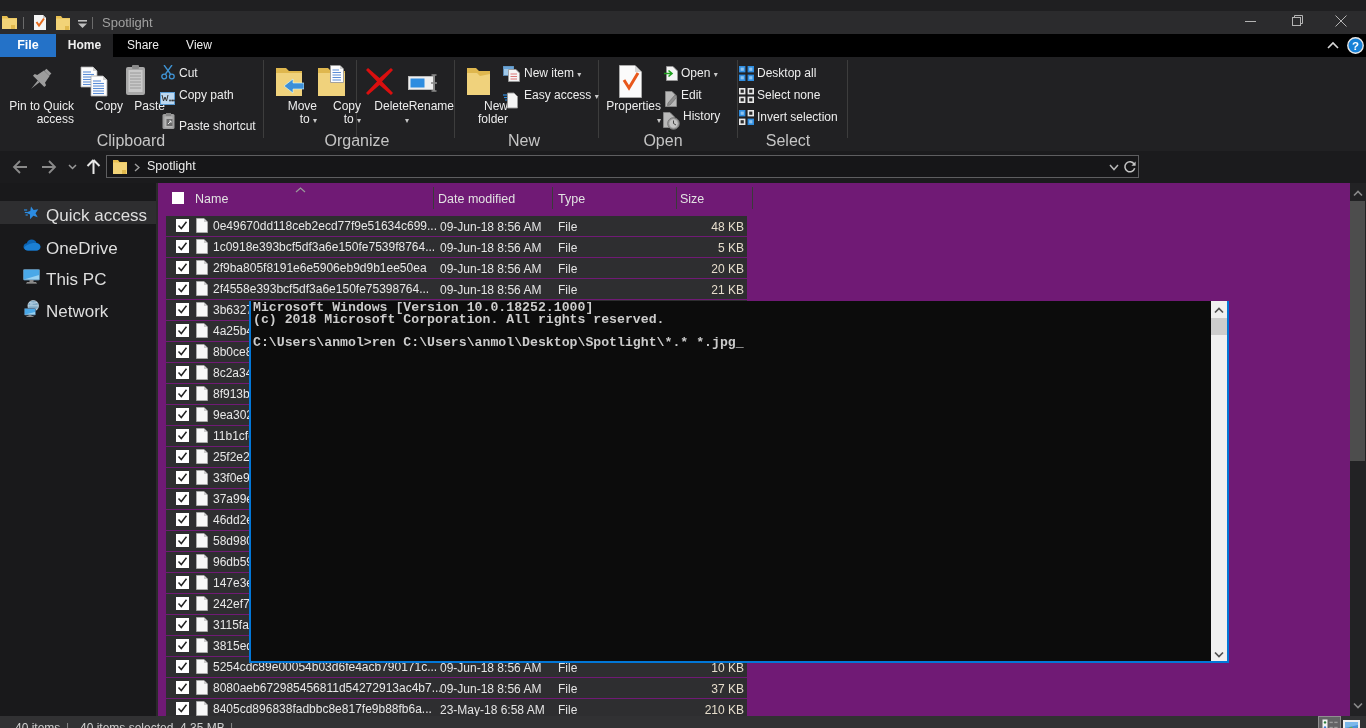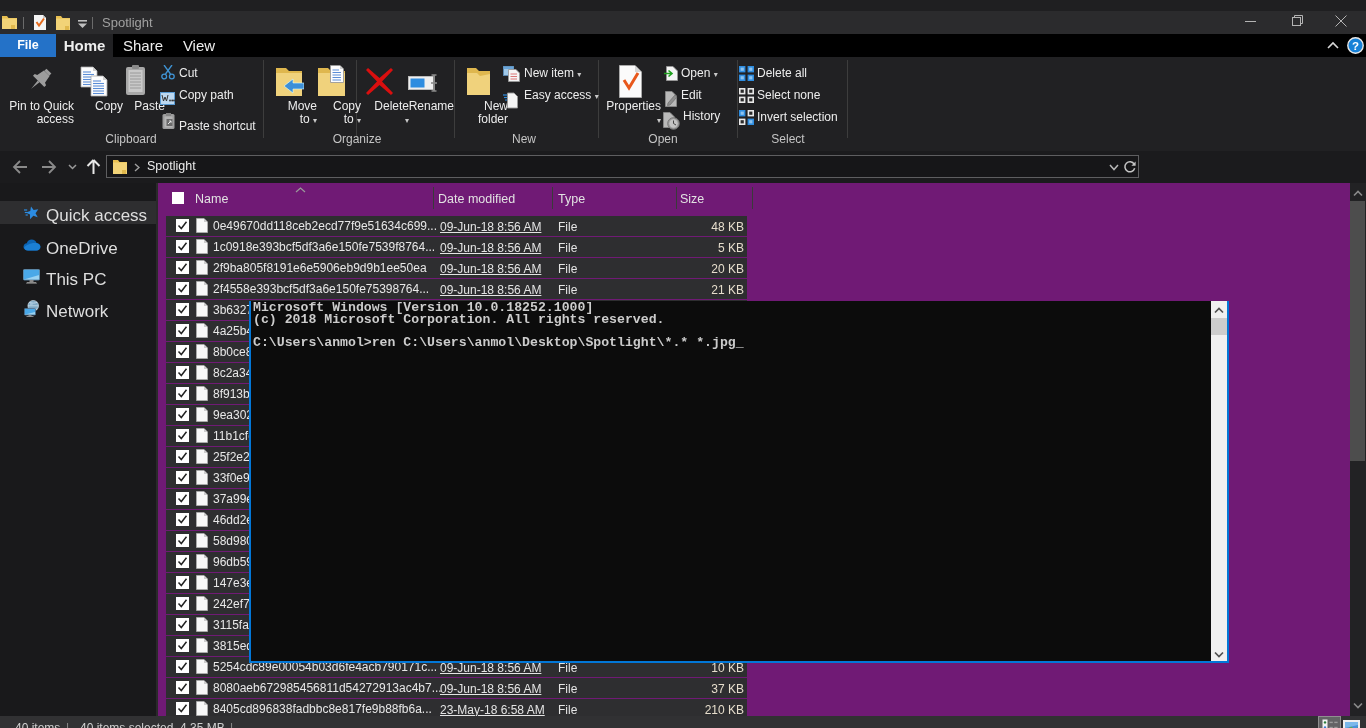--- a/index.html
+++ b/index.html
@@ -7,42 +7,42 @@
 body { font-family:"Liberation Sans", sans-serif; }
 .abs { position:absolute; }
 #page { position:relative; width:1366px; height:728px; background:#701a75;margin-top:11px; }
 
 #titlebar { left:0; top:0; width:1366px; height:23px; background:#2b2b2d; }
 .qsep { background:#6b6b6b; width:1px; }
 #wtitle { color:#a0a0a0; font-size:13px; }
 
 #tabrow { left:0; top:23px; width:1366px; height:23px; background:#000; }
 #filetab { left:0; top:0; width:56px; height:23px; background:#2472c8; color:#fff; font-size:12.5px; font-weight:bold; text-align:center; line-height:23px; }
-.tab { color:#eee; font-size:15px; line-height:23px; text-align:center; }
+.tab { color:#eee; font-size:12px; line-height:23px; text-align:center; }
 #hometab { background:#212123; }
 
 #ribbon { left:0; top:46px; width:1366px; height:94px; background:#212123; }
 .rsep { background:#3d3d3d; width:1px; top:3px; height:78px; }
-.rlabel { color:#c5c5c5; font-size:12px; top:75px; text-align:center; }
+.rlabel { color:#c5c5c5; font-size:16px; top:75px; text-align:center; }
 .rbig { color:#ededed; font-size:12px; text-align:right; line-height:13px; }
 .rsmall { color:#ededed; font-size:12px; }
 .dd { color:#c8c8c8; font-size:8px; }
 
 #addrrow { left:0; top:140px; width:1366px; height:32px; background:#1b1b1d; }
 #addrbox { left:106px; top:4px; width:1033px; height:23px; border:1px solid #5e5e60; background:#161618; }
 #searchbox { left:1152px; top:4px; width:201px; height:23px; border:1px solid #5e5e60; background:#161618; }
 
 #sidebar { left:0; top:172px; width:157px; height:533px; background:#19191b; }
 .sbitem { color:#dedede; font-size:17px; }
 
 .hdrtxt { color:#e2e2e2; font-size:12.5px; }
 .hsep { background:#3a3a3a; width:1px; top:176px; height:22px; }
 .row { left:166px; width:581px; height:20px; background:#2e2e30; }
 .rowname { color:#e8e8e8; font-size:12px; position:absolute; left:47px; top:3px; white-space:nowrap; }
-.rowdate { color:#e4e4e4; font-size:12px; position:absolute; left:274px; top:3.5px; white-space:nowrap;text-decoration:underline; }
+.rowdate { color:#e4e4e4; font-size:12px; position:absolute; left:274px; top:3.5px; white-space:nowrap; }
 .rowtype { color:#e4e4e4; font-size:12px; position:absolute; left:392px; top:3.5px; }
 .rowsize { color:#e6ddcc; font-size:12px; position:absolute; right:3px; top:3.5px; }
 .cbx { position:absolute; left:10px; top:3px; width:13px; height:13px; background:#fff; }
 .fico { position:absolute; left:30px; top:2px; }
 
 #statusbar { left:0; top:705px; width:1366px; height:23px; background:#313133; color:#d0d0d0; font-size:12px; }
 
 #cmd { left:249px; top:260px; width:980px; height:392px; }
 #cmdtitle { left:0; top:0; width:980px; height:30px; background:#0277d7; }
 #cmdbody { top:30px; background:#0c0c0c; border-left:2px solid #0277d7; border-right:2px solid #0277d7; border-bottom:2px solid #0277d7; left:0; width:980px; height:362px; }
@@ -297,21 +297,21 @@
           <rect x="0" y="8.6" width="6.4" height="6.4"></rect>
           <rect x="8.6" y="8.6" width="6.4" height="6.4"></rect>
         </g>
       <g fill="#8ec2ee">
           <rect x="1.6" y="1.6" width="3.2" height="3.2"></rect>
           <rect x="10.2" y="1.6" width="3.2" height="3.2"></rect>
           <rect x="1.6" y="10.2" width="3.2" height="3.2"></rect>
           <rect x="10.2" y="10.2" width="3.2" height="3.2"></rect>
         </g>
     </svg>
-    <div class="abs rsmall" style="left:757px;top:9px">Delete all</div>
+    <div class="abs rsmall" style="left:757px;top:9px">Desktop all</div>
     <svg class="abs" style="left:739px;top:31px" width="15" height="15" viewBox="0 0 15 15">
       <g fill="#e8e8e8">
           <rect x="0" y="0" width="6.4" height="6.4"></rect>
           <rect x="8.6" y="0" width="6.4" height="6.4"></rect>
           <rect x="0" y="8.6" width="6.4" height="6.4"></rect>
           <rect x="8.6" y="8.6" width="6.4" height="6.4"></rect>
         </g>
       <g fill="#2b2b2b">
           <rect x="1.6" y="1.6" width="3.2" height="3.2"></rect>
           <rect x="10.2" y="1.6" width="3.2" height="3.2"></rect>

